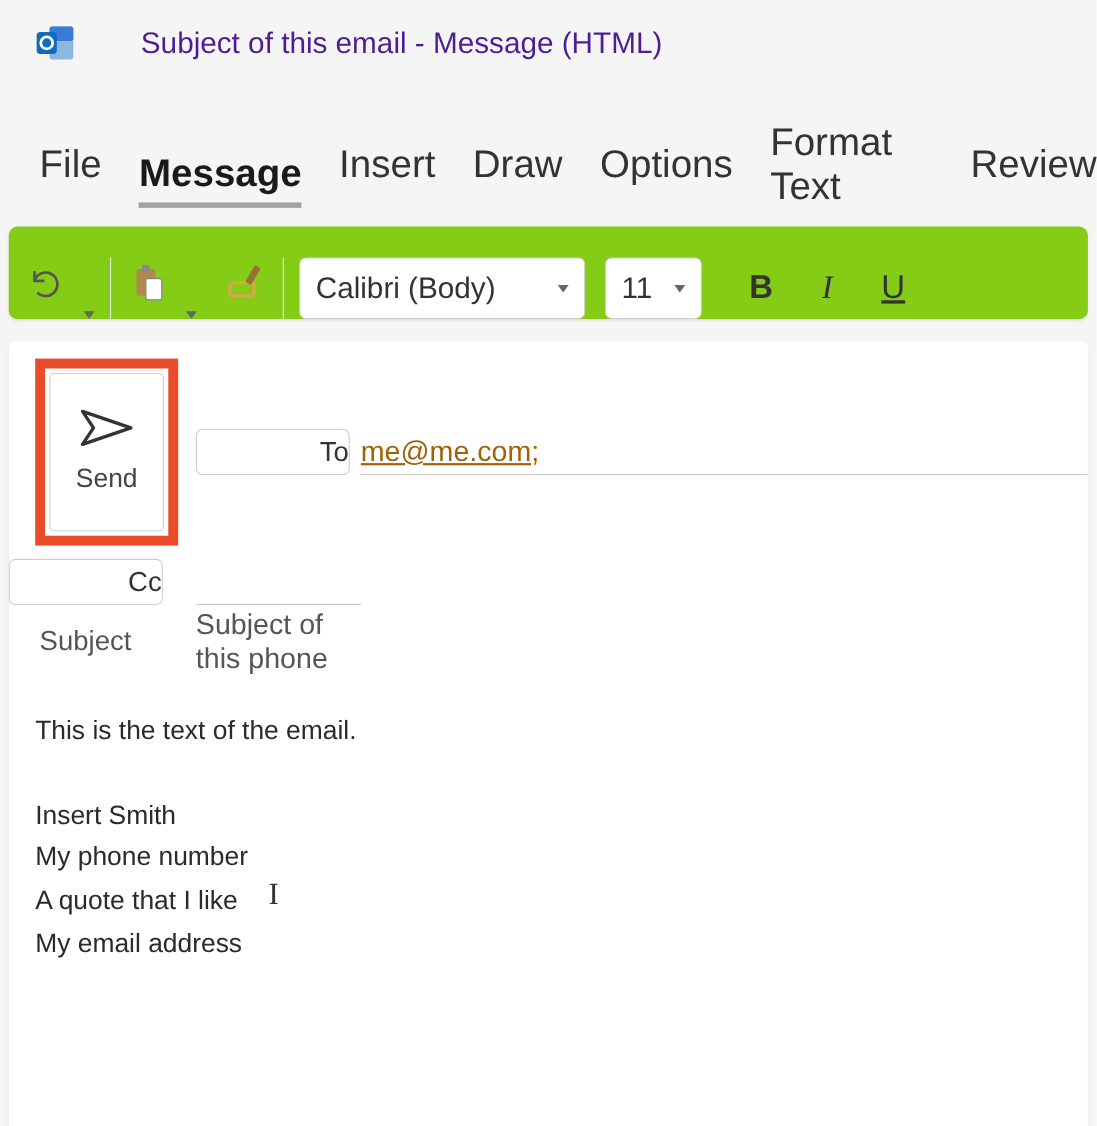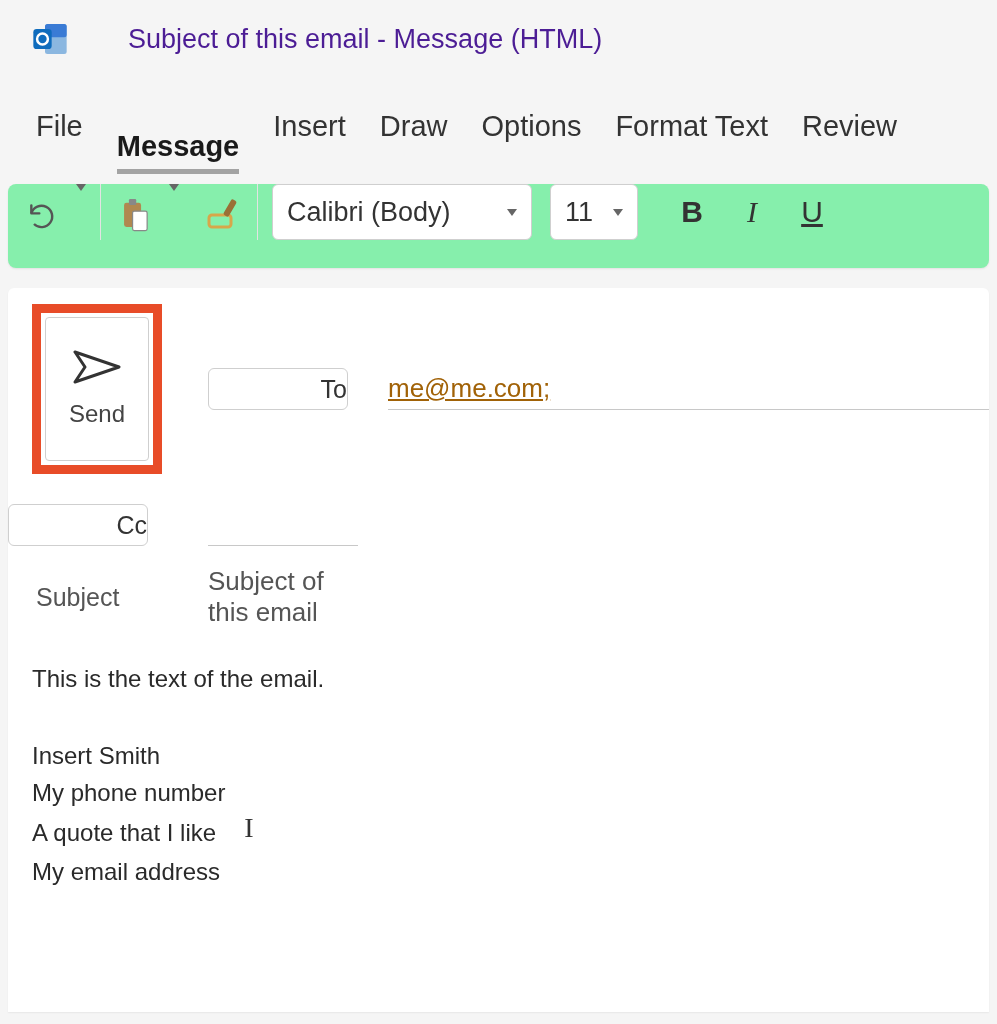--- a/index.html
+++ b/index.html
@@ -24,42 +24,42 @@
   .app-icon {
     width: 40px; height: 40px;
   }
   .window-title {
     font-size: 27px;
     color: #4c1d95;
     padding-left: 54px;
   }
   .menubar {
     display: flex;
-    align-items: flex-start;
+    align-items: center;
     gap: 34px;
     padding: 32px 0 4px 36px;
-    font-size: 29px;
+    font-size: 35px;
     color: #333;
   }
   .menubar .tab {
     padding-bottom: 6px;
   }
   .menubar .tab.active {
     color: #1a1a1a;
     font-weight: 600;
     border-bottom: 5px solid #a3a3a3;
     margin-top: 20px;
   }
   .ribbon {
-    background: #86efac;
+    background: #84cc16;
     margin: 6px 8px 0 8px;
     border-radius: 8px;
     height: 84px;
     display: flex;
-    align-items: flex-start;
+    align-items: flex-end;
     padding: 0 14px;
     box-shadow: 0 1px 2px rgba(0,0,0,.08);
     gap: 8px;
   }
   .ribbon-btn {
     height: 64px;
     min-width: 40px;
     display: flex;
     align-items: center;
     justify-content: center;
@@ -100,21 +100,20 @@
     height: calc(100% - 300px);
     position: relative;
     box-shadow: 0 1px 2px rgba(0,0,0,.06);
   }
   .header-grid {
     display: grid;
     grid-template-columns: 170px 150px 1fr;
     align-items: center;
     row-gap: 12px;
     padding-right: 0;
-    gap: 30px;
   }
   .send-area {
     grid-row: 1 / span 3;
     margin-left: 24px;
   }
   .send-box-highlight {
     border: 9px solid #e84c28;
     padding: 4px;
     width: 130px;
     height: 170px;
@@ -257,21 +256,21 @@
 
     <div class="field-btn row-to">To</div>
     <div class="field-value row-to">
       <span class="to-chip">me@me.com;</span>
     </div>
 
     <div class="field-btn row-cc">Cc</div>
     <div class="field-value row-cc"></div>
 
     <div class="subject-label row-subj">Subject</div>
-    <div class="field-value row-subj no-border subject-value">Subject of this email</div>
+    <div class="field-value row-subj no-border subject-value">Subject of this phone</div>
   </div>
 
   <div class="body">
     <p>This is the text of the email.</p>
     <div class="gap"></div>
     <p>Insert Smith</p>
     <p>My phone number</p>
     <p><span>A quote that I like</span><span class="text-cursor">I</span></p>
     <p>My email address</p>
   </div>

